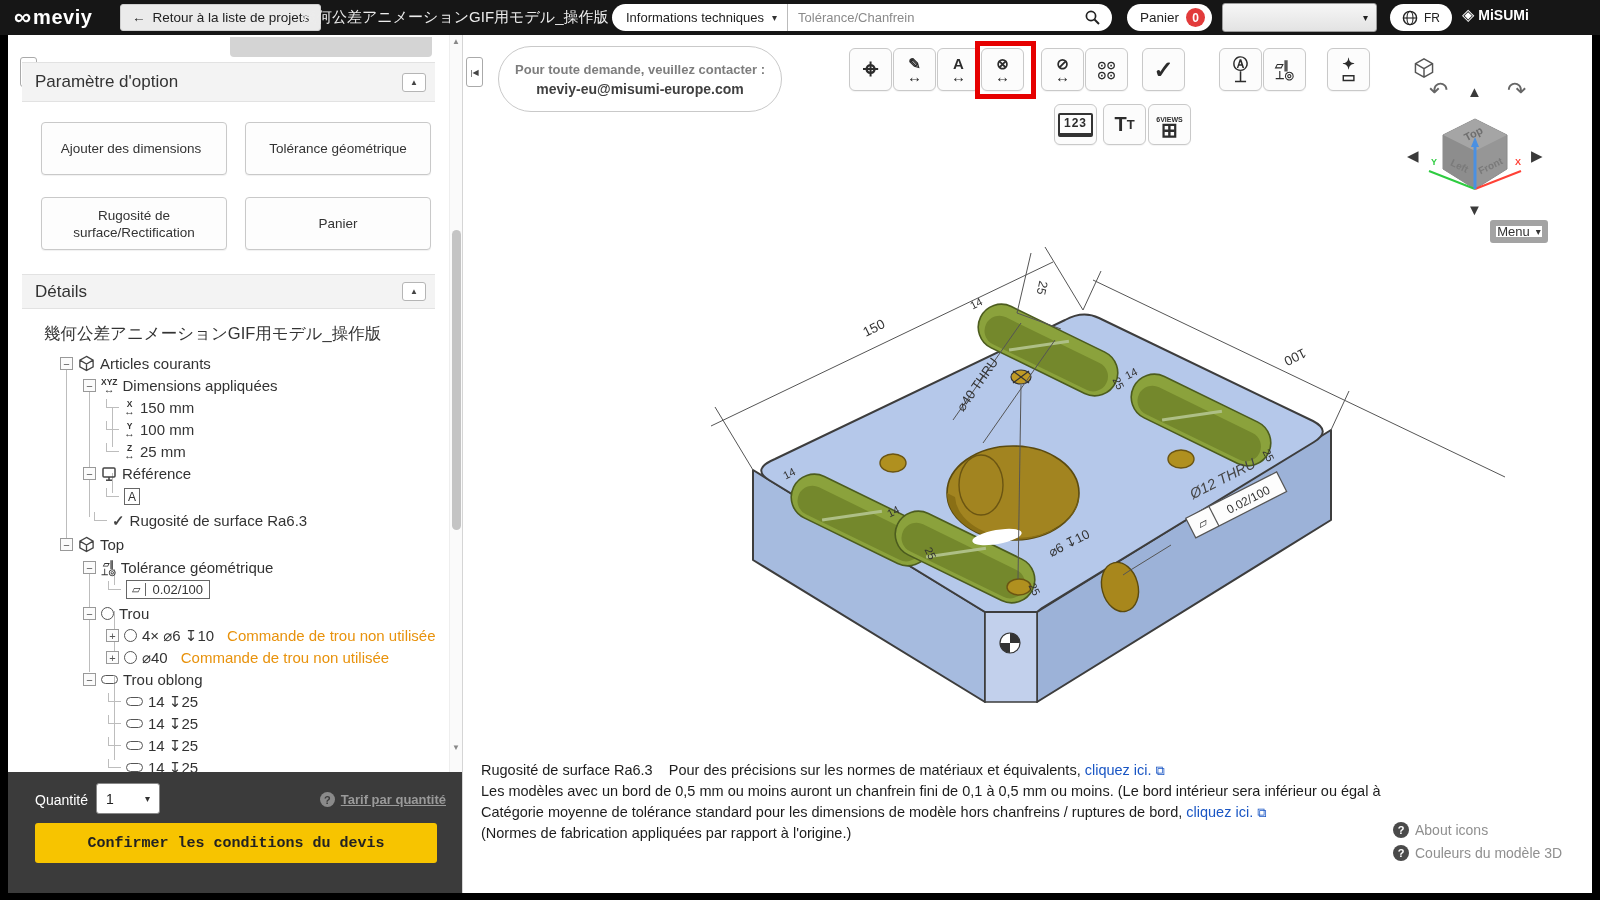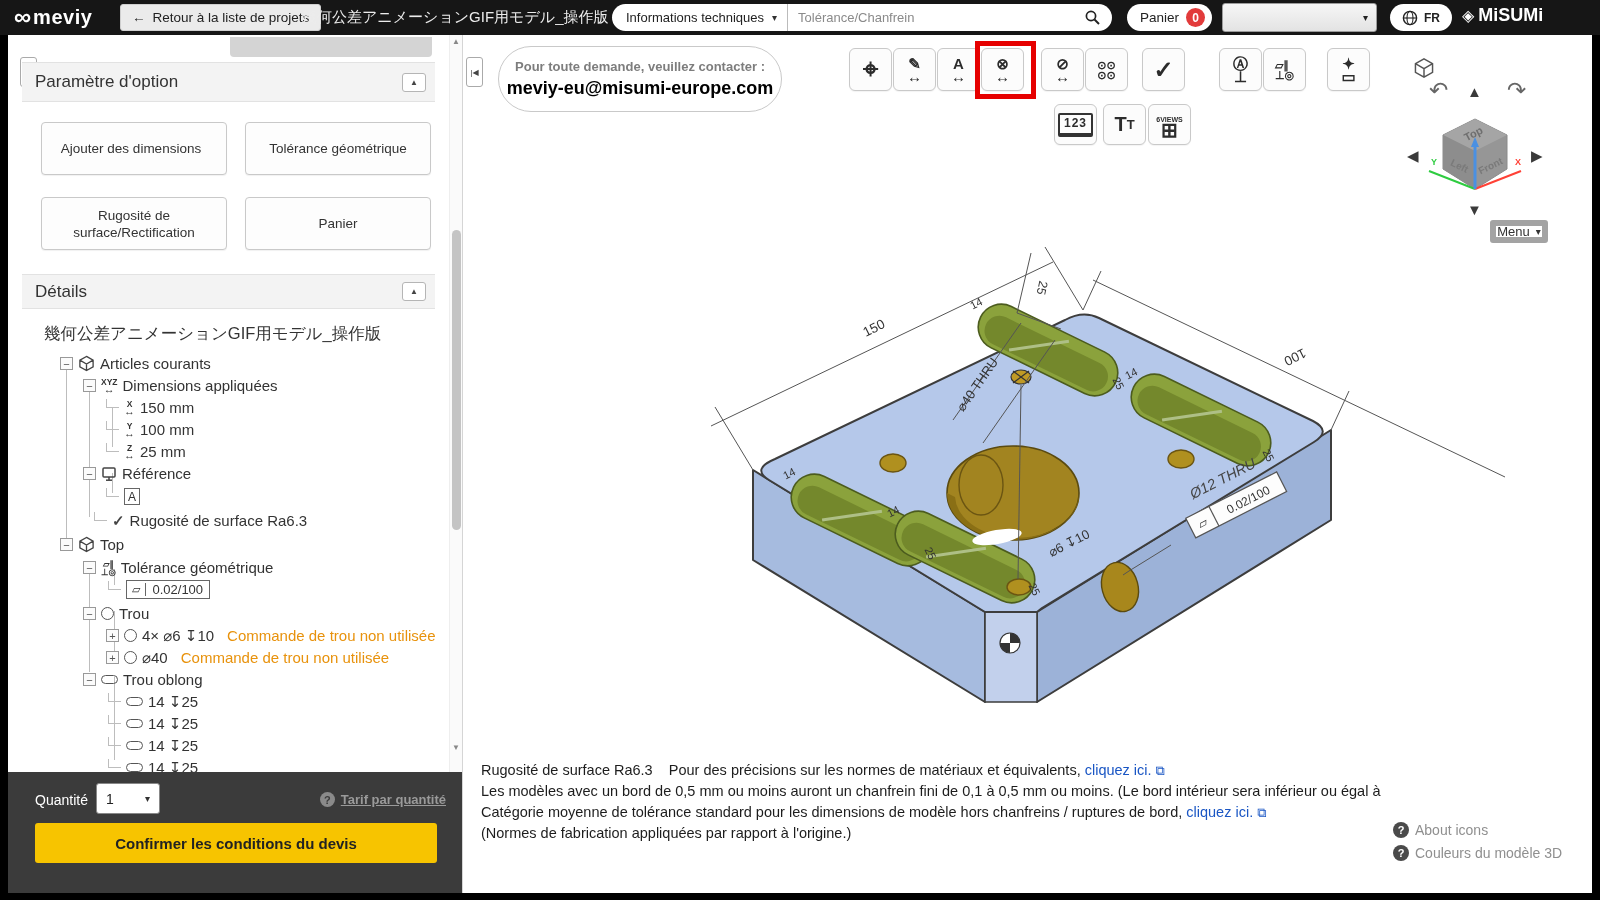--- a/index.html
+++ b/index.html
@@ -16,24 +16,24 @@
   .tech-select { display:flex; align-items:center; gap:8px; padding:0 10px 0 14px; font-size:13px; height:100%; border-right:1px solid #bbb; cursor:pointer; white-space:nowrap; }
   .caret { font-size:10px; color:#333; }
   .hdr-pill input { flex:1; border:none; outline:none; font-size:13px; padding:0 6px 0 10px; color:#0f172a; font-family:"Liberation Sans",sans-serif; }
   .hdr-pill input::placeholder { color:#8a8a8a; }
   .mag { margin-right:12px; }
   .cart { position:absolute; left:1127px; top:4px; height:27px; background:#fff; border-radius:14px; display:flex; align-items:center; gap:7px; padding:0 7px 0 13px; color:#222; font-size:13.5px; cursor:pointer; }
   .cart-badge { width:19px; height:19px; border-radius:50%; background:#e23b3b; color:#fff; font-size:12px; font-weight:bold; display:flex; align-items:center; justify-content:center; }
   .empty-select { position:absolute; left:1222px; top:3px; width:155px; height:29px; background:linear-gradient(#f6f6f6,#e3e3e3); border:1px solid #9c9c9c; border-radius:3px; cursor:pointer; }
   .empty-select .caret { position:absolute; right:8px; top:8px; color:#222; }
   .lang { position:absolute; left:1390px; top:4px; height:27px; background:#fff; border-radius:14px; display:flex; align-items:center; gap:6px; padding:0 12px; color:#222; cursor:pointer; }
-  .lang .txt { font-size:12px; font-weight:bold; }
+  .lang .txt { font-size:12px; font-weight:normal; }
   .brand { position:absolute; left:1462px; top:5px; display:flex; align-items:center; gap:4px; color:#fff; }
   .brand .bmark { font-size:16px; }
-  .brand .bword { font-size:18px; font-weight:bold; }
+  .brand .bword { font-size:14px; font-weight:bold; }
   
   #sidebar { position:absolute; left:8px; top:35px; width:454px; height:858px; background:#fff; }
   .partial-btn { position:absolute; left:222px; top:2px; width:202px; height:20px; background:#d4d4d4; border-radius:0 0 4px 4px; }
   .sb-scroll { position:absolute; right:0; top:0; width:13px; height:737px; background:#fafafa; border-left:1px solid #eee; }
   .sb-scroll .up { position:absolute; top:2px; left:0; width:12px; text-align:center; font-size:8px; color:#888; cursor:pointer; }
   .sb-scroll .dn { position:absolute; top:708px; left:0; width:12px; text-align:center; font-size:8px; color:#888; cursor:pointer; }
   .sb-thumb { position:absolute; top:195px; left:1.5px; width:9px; height:300px; background:#c4c4c4; border-radius:5px; cursor:pointer; }
   .handle { width:17px; height:30px; background:#fff; border:1px solid #aaa; border-radius:3px; font-size:8px; color:#444; display:flex; align-items:center; justify-content:center; cursor:pointer; }
   .sec-hdr { position:absolute; left:14px; width:413px; background:#f3f3f3; border-top:1px solid #e2e2e2; border-bottom:1px solid #e2e2e2; display:flex; align-items:center; }
   .sec-hdr .t { margin-left:13px; font-size:17px; color:#333; }
@@ -55,26 +55,26 @@
   .fbox { display:flex; border:1.4px solid #666; height:19px; align-items:center; font-size:13px; }
   .fbox .c1 { padding:0 5px; border-right:1.4px solid #666; font-size:11px; }
   .fbox .c2 { padding:0 6px; }
   .warn { color:#e8920c; margin-left:8px; }
   #qtypanel { position:absolute; left:0; top:737px; width:454px; height:121px; background:#3b3b3b; }
   #qtypanel .ql { position:absolute; left:27px; top:20px; color:#fff; font-size:14px; }
   .qty-select { position:absolute; left:88px; top:11px; width:64px; height:31px; background:#fff; border:1px solid #888; border-radius:3px; font-size:14px; color:#222; display:flex; align-items:center; justify-content:space-between; padding:0 9px; cursor:pointer; }
   .tariff { position:absolute; right:16px; top:20px; display:flex; gap:6px; align-items:center; color:#9a9a9a; font-size:13px; }
   .tariff .q { width:15px; height:15px; border-radius:50%; background:#8a8a8a; color:#3b3b3b; font-size:11px; font-weight:bold; display:flex; align-items:center; justify-content:center; }
   .tariff .lk { text-decoration:underline; font-weight:bold; cursor:pointer; }
-  .confirm { position:absolute; left:27px; top:51px; width:402px; height:40px; background:#f7c400; border:none; border-radius:3px; font-size:15px; font-weight:bold; color:#222; font-family:Liberation Sans, sans-serif; cursor:pointer; }
+  .confirm { position:absolute; left:27px; top:51px; width:402px; height:40px; background:#f7c400; border:none; border-radius:3px; font-size:15px; font-weight:bold; color:#222; font-family:Liberation Mono, monospace; cursor:pointer; }
   
   #viewer { position:absolute; left:462px; top:35px; width:1130px; height:858px; background:#fff; border-left:1px solid #d5d5d5; }
   .bubble { position:absolute; left:35px; top:11px; width:284px; height:66px; border:1.5px solid #c9c9c9; border-radius:34px; display:flex; flex-direction:column; align-items:center; justify-content:center; gap:4px; }
   .bubble .l1 { font-size:13px; font-weight:bold; color:#7d7d7d; }
-  .bubble .l2 { font-size:18px; font-weight:bold; color:#000000; cursor:pointer;text-align:right; }
+  .bubble .l2 { font-size:14px; font-weight:bold; color:#404040; cursor:pointer;text-align:right; }
   .tb { position:absolute; width:43px; height:43px; background:#fcfcfc; border:1px solid #c9c9c9; border-radius:6px; display:flex; align-items:center; justify-content:center; color:#2c2c2c; cursor:pointer; box-shadow:0 1px 1px rgba(0,0,0,.05); }
   .tb .g { white-space:pre-line; text-align:center; font-size:15px; line-height:13px; font-weight:bold; }
   .tb .big { font-size:27px; font-weight:bold; }
   .tb .chk { font-size:24px; font-weight:bold; }
   .tb .small2 { font-size:11px; line-height:10px; white-space:pre-line; font-weight:bold; }
   .ruler-box { border:2px solid #333; border-radius:2px; padding:1px 4px 3px 4px; font-size:12px; font-weight:bold; letter-spacing:1px; border-bottom-width:4px; }
   .tt1 { font-size:20px; font-weight:bold; }
   .tt2 { font-size:13px; font-weight:bold; }
   .sixviews { display:flex; flex-direction:column; align-items:center; line-height:10px; }
   .sixviews .lbl { font-size:7px; font-weight:bold; }

